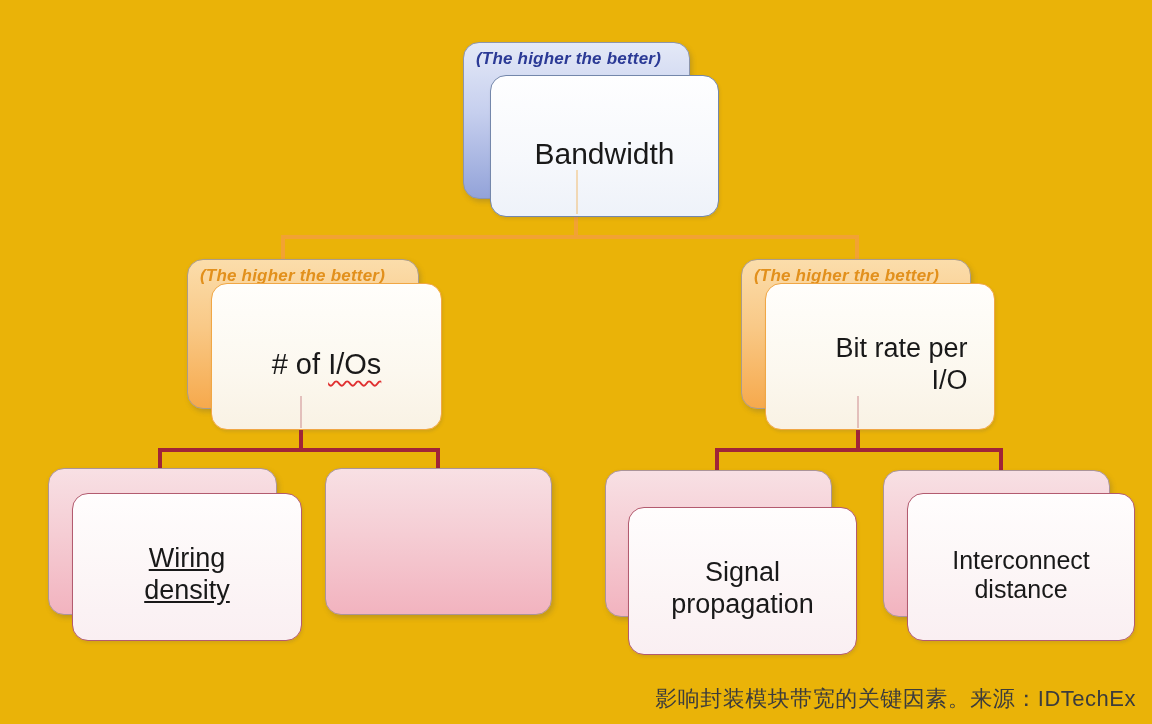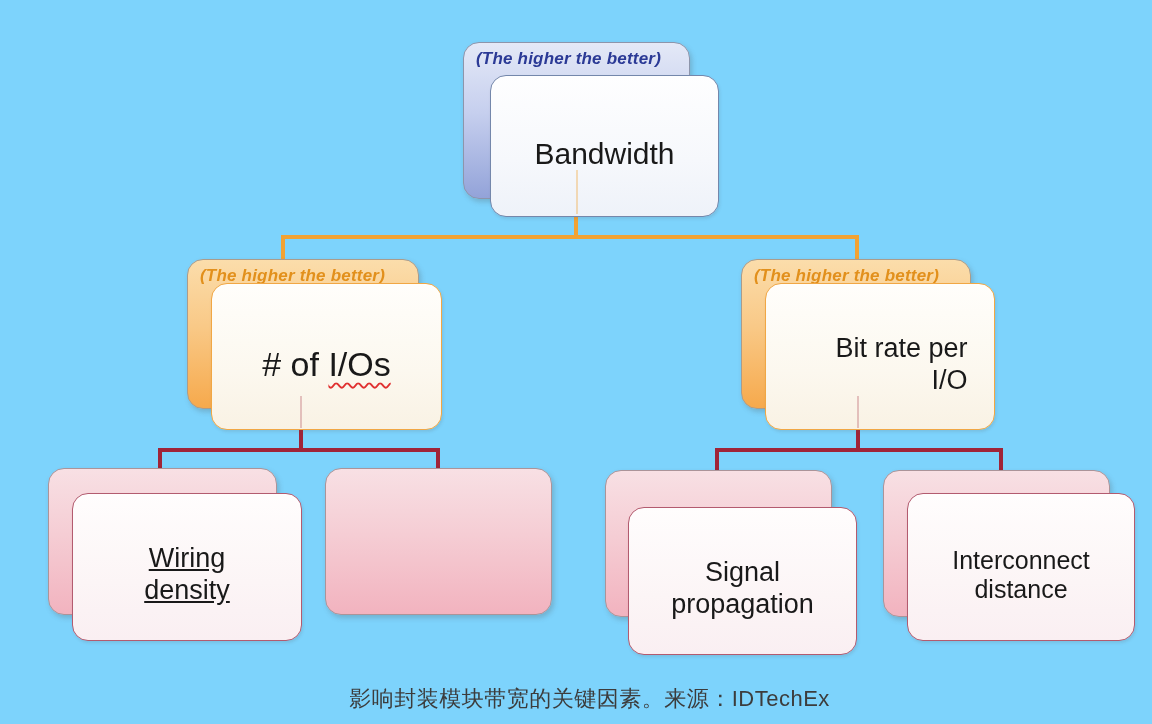--- a/index.html
+++ b/index.html
@@ -1,16 +1,16 @@
 <!DOCTYPE html>
 <html><head>
 <meta charset="utf-8">
 <style>
   html,body{margin:0;padding:0;background:#ffffff;}
-  .canvas{position:relative;width:1152px;height:724px;background:#7dd3fc;overflow:hidden;
+  .canvas{position:relative;width:1152px;height:724px;background:#eab308;overflow:hidden;
           font-family:"Liberation Sans","DejaVu Sans",sans-serif;}
 
   
   .conn{position:absolute;z-index:1;}
   .conn.o{background:#F2A233;}
   .conn.r{background:#A02438;}
 
   
   .node-back{position:absolute;z-index:2;border-radius:16px;box-shadow:2px 3px 5px rgba(80,80,80,.25);}
   .node-back.blue{background:linear-gradient(to bottom,#e4e9f7 0%,#c6cfee 45%,#93a3d9 100%);border:1px solid #8d95ab;}
@@ -24,36 +24,36 @@
 
   
   .node-front{position:absolute;z-index:3;border-radius:16px;display:flex;align-items:center;
               justify-content:center;text-align:center;box-shadow:1px 2px 3px rgba(90,90,90,.15);}
   .node-front.blue{background:linear-gradient(to bottom,#fefeff 0%,#f6f8fc 60%,#eef2f9 100%);border:1.5px solid #7487ab;}
   .node-front.orange{background:linear-gradient(to bottom,#fffefb 0%,#fcf8ef 60%,#f9f2e4 100%);border:1.5px solid #f1a744;}
   .node-front.pink{background:linear-gradient(to bottom,#fffdfd 0%,#fcf5f6 60%,#faeff2 100%);border:1.5px solid #b35b6f;}
 
   .lbl{color:#191919;line-height:1.18;margin-top:16px;}
   .lbl-root{font-size:30px;}
-  .lbl-branch{font-size:34px;}
+  .lbl-branch{font-size:29px;}
   .lbl-branch2{font-size:27px;max-width:175px;}
   .lbl-leaf{font-size:27px;}
   .lbl-leaf-sm{font-size:25px;}
   .w160{max-width:160px;text-decoration:underline;}
   .w190{max-width:195px;}
   .w185{max-width:185px;}
   .w205{max-width:205px;}
   .wavy{text-decoration:underline wavy #e03030;text-decoration-thickness:1.5px;text-underline-offset:6px;}
 
   
   .ghost{position:absolute;z-index:4;width:2px;}
   .ghost.o{background:rgba(242,162,51,.35);}
   .ghost.r{background:rgba(160,36,56,.25);}
 
-  .caption{position:absolute;left:0;right:16px;top:684px;z-index:5;text-align:center;
+  .caption{position:absolute;left:0;right:16px;top:684px;z-index:5;text-align:right;
            font-size:22px;color:#3c3c3c;letter-spacing:.5px;margin-left:43px;}
 </style>
 </head>
 <body>
 
 <div class="canvas">
 
   <div class="conn o" style="left:574px;top:213px;width:4px;height:24px;"></div>
   <div class="conn o" style="left:281px;top:235px;width:578px;height:4px;"></div>
   <div class="conn o" style="left:281px;top:235px;width:4px;height:27px;"></div>

